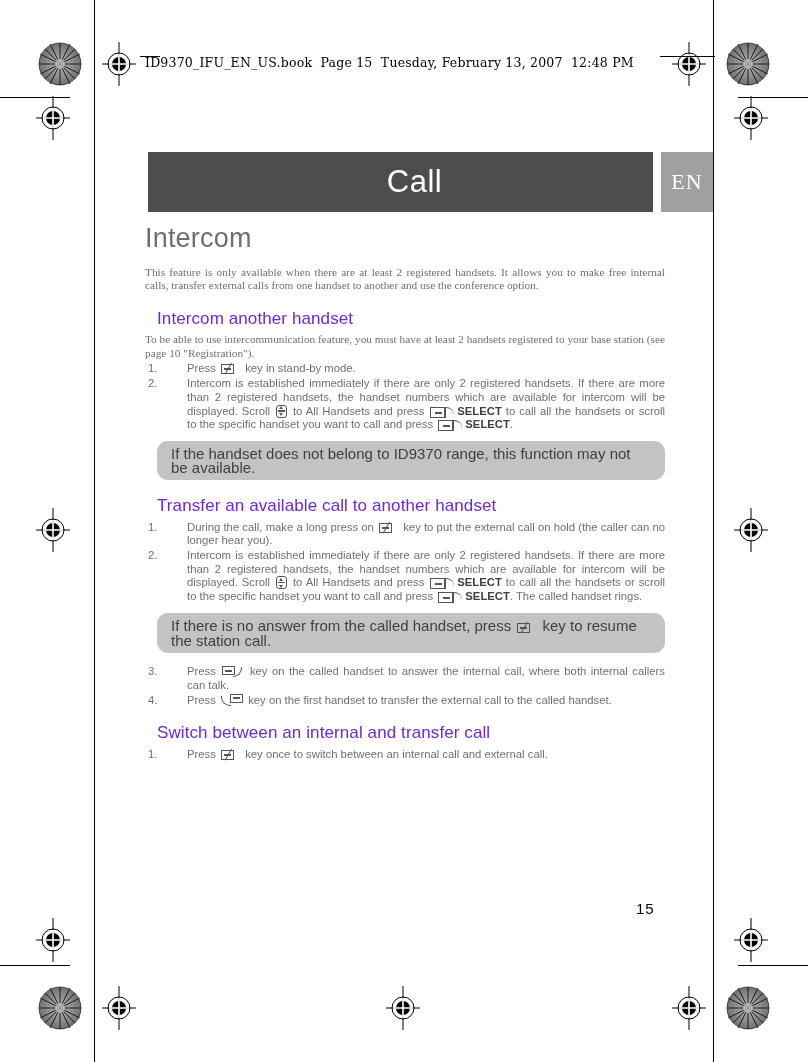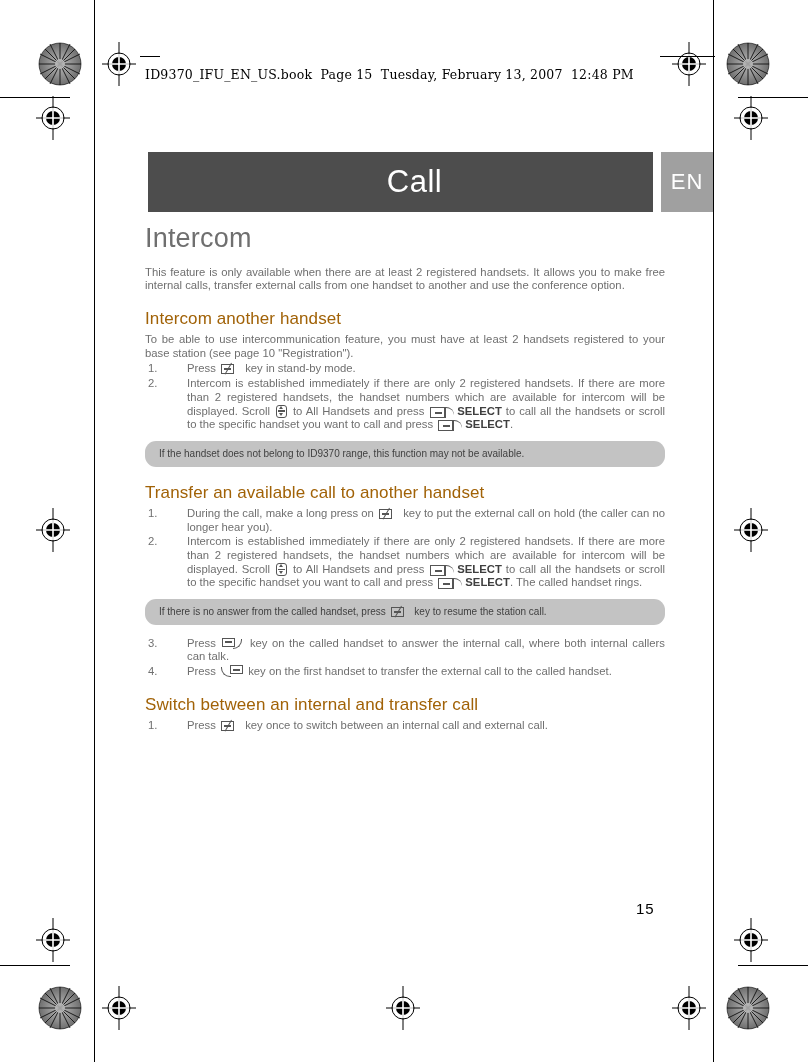--- a/index.html
+++ b/index.html
@@ -11,72 +11,72 @@
 
   
   .marks{position:absolute;inset:0;pointer-events:none;}
   .mark{position:absolute;}
   .rule{position:absolute;background:#000;}
   .hrule{height:1px;}
   .vrule{width:1px;}
 
   
   .bookline{
-    position:absolute;left:145px;top:67px;width:520px;
+    position:absolute;left:145px;top:55px;width:520px;
     font-family:"DejaVu Serif", serif;
     font-size:12.5px;color:#000;white-space:pre;letter-spacing:.2px;
   }
 
   
   .titlebar{
     position:absolute;left:148px;top:152px;width:505px;height:60px;
     background:#4d4d4d;
     display:flex;align-items:center;justify-content:center;
   }
   .titlebar .title{
     color:#ffffff;font-size:31px;font-weight:400;letter-spacing:.5px;margin-left:28px;
   }
   .langtab{
     position:absolute;left:661px;top:152px;width:52px;height:60px;
     background:#a0a0a0;display:flex;align-items:center;justify-content:center;
   }
-  .langtab span{color:#ffffff;font-size:22px;letter-spacing:1px;}
+  .langtab span{color:#ffffff;font-size:22px;letter-spacing:1px;font-family:Liberation Serif, serif;}
 
   
   .content{position:absolute;left:145px;top:224px;width:520px;}
 
   h1.sec{
     font-size:27px;font-weight:400;color:#6f6f6f;
     margin:0 0 12px 0;letter-spacing:.2px;line-height:1.1;
   }
   h2.sub{
-    font-size:17px;font-weight:400;color:#a16207;
-    margin:16px 0 4px 0;letter-spacing:.1px;line-height:1.2;
+    font-size:17px;font-weight:400;color:#6d28d9;
+    margin:16px 0 4px 12px;letter-spacing:.1px;line-height:1.2;
   }
   p.body{
     font-size:11.3px;line-height:13.6px;margin:0 0 2px 0;
-    text-align:justify;color:#6f6f6f;
+    text-align:justify;color:#6f6f6f;font-family:Liberation Serif, serif;
   }
 
   
   ol.steps{list-style:none;margin:0;padding:0;}
   ol.steps li{
     position:relative;padding-left:42px;
     font-size:11.3px;line-height:13.7px;text-align:justify;
     margin:0 0 1px 0;color:#6f6f6f;
   }
   ol.steps li .num{
     position:absolute;left:3px;top:0;width:28px;text-align:left;
   }
 
   
   .note{
     background:#c3c3c3;border-radius:11px;
-    padding:6px 14px;margin:9px 0 12px 0;
-    font-size:10px;line-height:13.6px;color:#3f3f3f;
+    padding:6px 14px;margin:9px 0 12px 12px;
+    font-size:15px;line-height:13.6px;color:#3f3f3f;
   }
 
   
   .ico{display:inline-block;vertical-align:-3px;margin:0 2px;}
 
   
   .ico-talk{width:19px;height:11px;position:relative;}
   .ico-talk .bx{
     position:absolute;left:0;top:0;width:13px;height:10px;
     border:1.3px solid #555;box-sizing:border-box;

